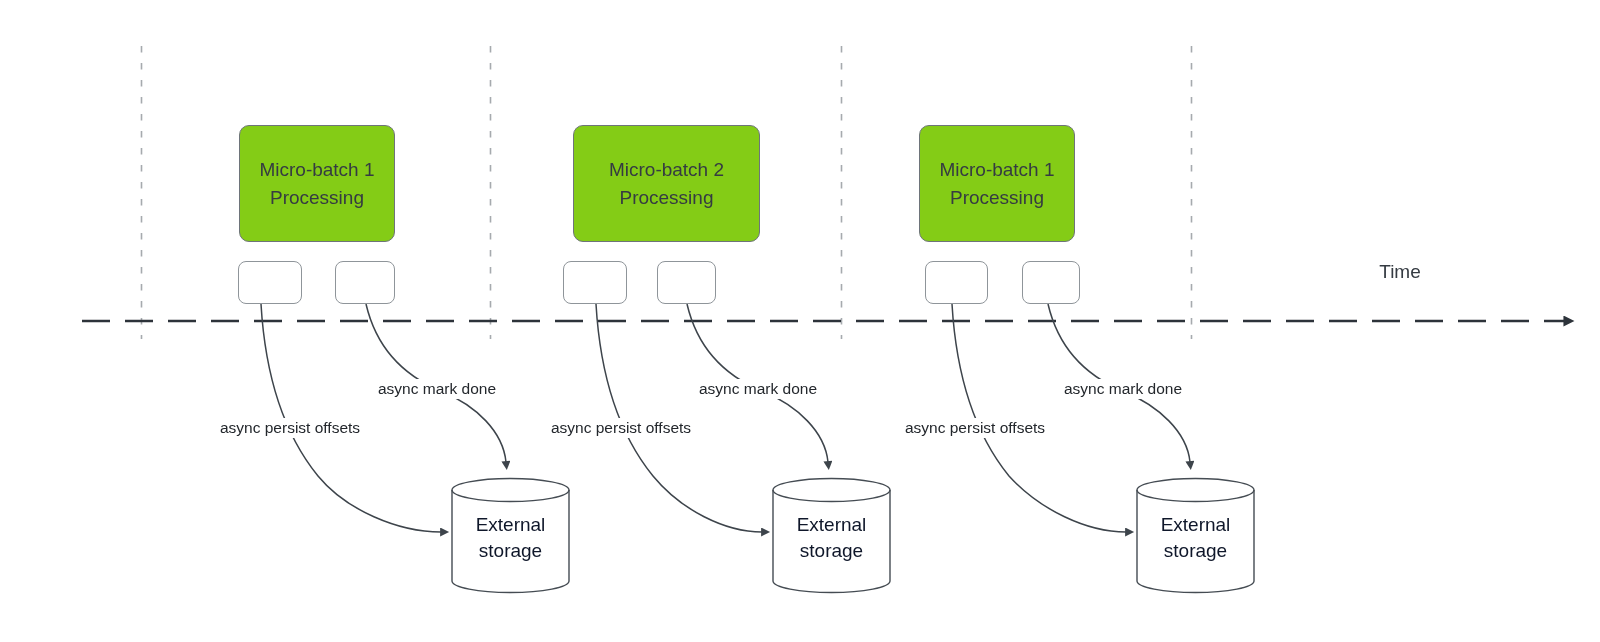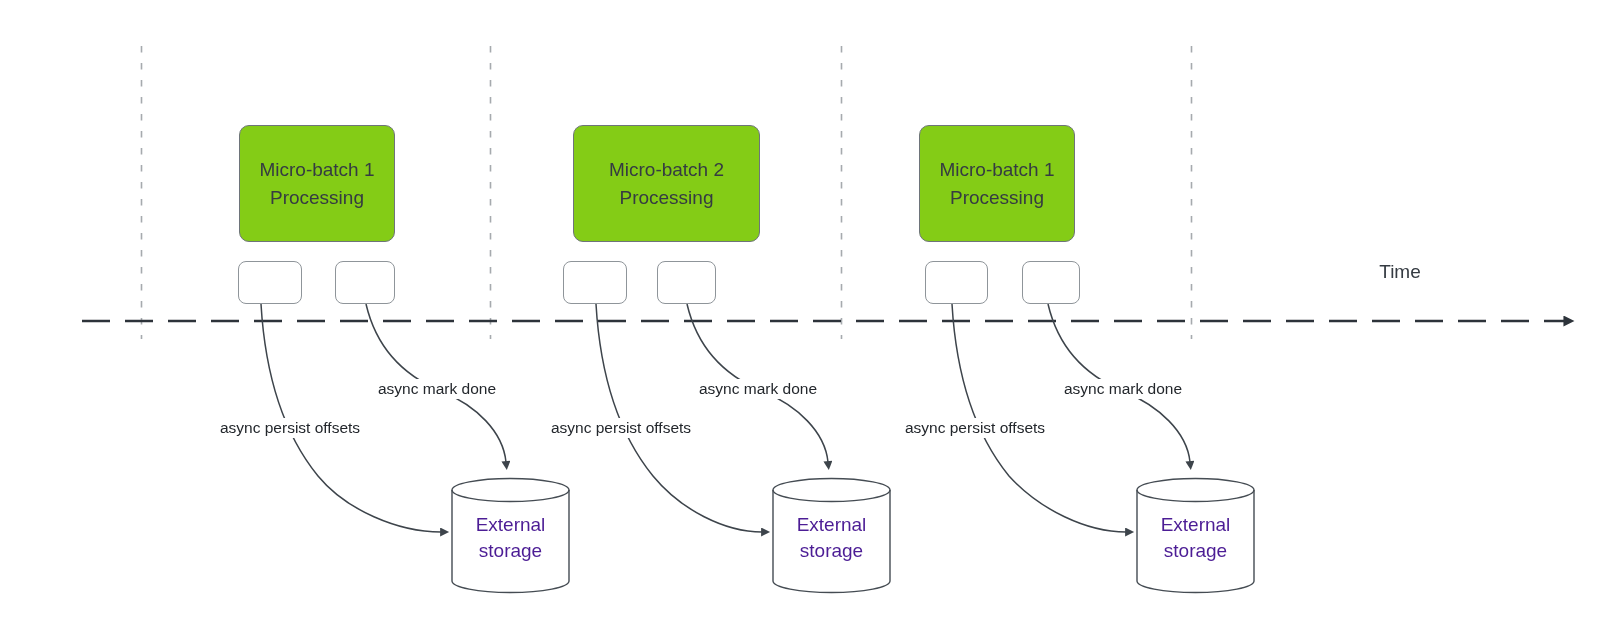--- a/index.html
+++ b/index.html
@@ -46,21 +46,21 @@
   }
   .storage-label {
     position: absolute;
     top: 490px;
     height: 95px;
     display: flex;
     align-items: center;
     justify-content: center;
     font-size: 19px;
     line-height: 26px;
-    color: #4c1d95;
+    color: #0f172a;
     text-align: center;
     white-space: pre-line;
     pointer-events: none;
   }
   .edge-label {
     position: absolute;
     transform: translate(-50%, -50%);
     background: #ffffff;
     padding: 1px 4px;
     font-size: 15.5px;

